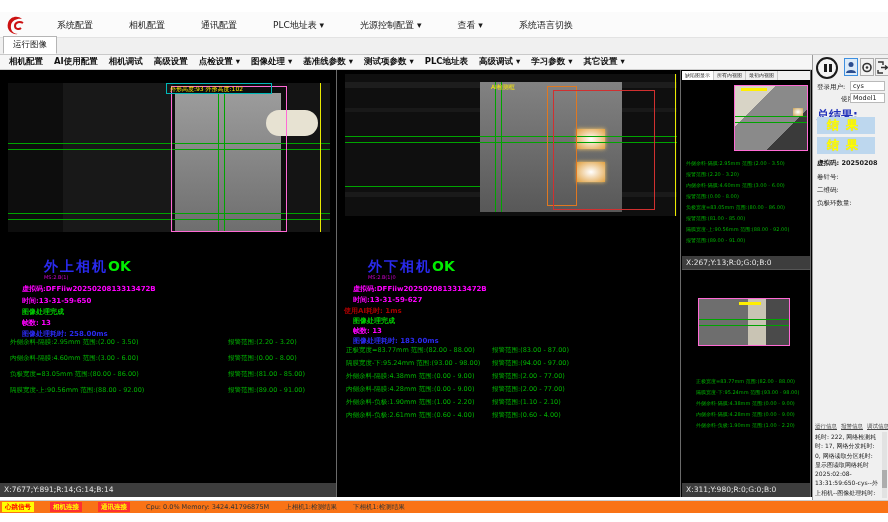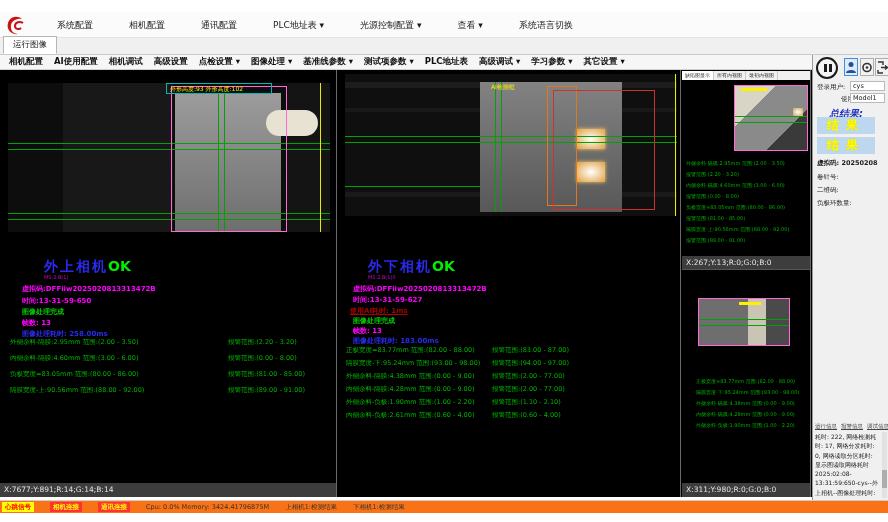--- a/index.html
+++ b/index.html
@@ -174,21 +174,21 @@
         <span class="overlay-label" style="left:146px;top:9px;">AI检测框</span>
         <div class="vline-y" style="right:1px;top:0;height:142px;"></div>
       </div>
 
       <div class="cam-header" style="left:30px;top:188px;">
         <span>外下相机</span><span class="ok">OK</span>
       </div>
       <span class="tiny-note" style="left:30px;top:204px;">MS:2.B(1)0</span>
       <span class="cam-line txt-m" style="left:15px;top:214px;">虚拟码:DFFiiw2025020813313472B</span>
       <span class="cam-line txt-m" style="left:15px;top:225px;">时间:13-31-59-627</span>
-      <span class="cam-line txt-r" style="left:12px;top:236px;text-decoration:underline;">使用AI耗时: 1ms</span>
+      <span class="cam-line txt-r" style="left:6px;top:236px;">使用AI耗时: 1ms</span>
       <span class="cam-line txt-g" style="left:15px;top:246px;">图像处理完成</span>
       <span class="cam-line txt-m" style="left:15px;top:256px;">帧数: 13</span>
       <span class="cam-line txt-b" style="left:15px;top:266px;">图像处理耗时: 183.00ms</span>
 
       <span class="mrow" style="left:8px;top:276px;">正极宽度=83.77mm 范围:(82.00 - 88.00)</span>
       <span class="mrow" style="left:154px;top:276px;">报警范围:(83.00 - 87.00)</span>
       <span class="mrow" style="left:8px;top:289px;">隔膜宽度-下:95.24mm 范围:(93.00 - 98.00)</span>
       <span class="mrow" style="left:154px;top:289px;">报警范围:(94.00 - 97.00)</span>
       <span class="mrow" style="left:8px;top:302px;">外侧余料-隔膜:4.38mm 范围:(0.00 - 9.00)</span>
       <span class="mrow" style="left:154px;top:302px;">报警范围:(2.00 - 77.00)</span>
@@ -265,21 +265,21 @@
         <path d="M1,1 h5 v3 M6,12 h-5 v-3" fill="none" stroke="#333" stroke-width="1.4"></path>
         <path d="M4,6.5 h6 M8,4.5 l2.5,2 l-2.5,2" fill="none" stroke="#333" stroke-width="1.4"></path>
       </svg>
     </div>
 
     <span class="sb-label" style="left:4px;top:28px;">登录用户:</span>
     <div class="sb-box" style="left:37px;top:26px;width:35px;height:10px;">cys</div>
     <span class="sb-label" style="left:4px;top:40px;margin-left:24px;">使用型号:</span>
     <div class="sb-box" style="left:37px;top:38px;width:35px;height:10px;">Model1</div>
 
-    <span class="sb-label" style="left:16px;top:52px;font-size:10px;font-weight:bold;font-style:italic;color:#2233bb;">总结果:</span>
+    <span class="sb-label" style="left:4px;top:52px;font-size:12px;font-weight:bold;color:#2233bb;">总结果:</span>
     <div class="result-box" style="top:62px;">结果</div>
     <div class="result-box" style="top:82px;">结果</div>
 
     <span class="sb-label" style="left:4px;top:104px;font-weight:bold;">
       <span>虚拟码:</span>
       <span>20250208</span>
     </span>
     <span class="sb-label" style="left:4px;top:118px;">卷针号:</span>
     <span class="sb-label" style="left:4px;top:131px;">二维码:</span>
     <span class="sb-label" style="left:4px;top:144px;">负极环数量:</span>

